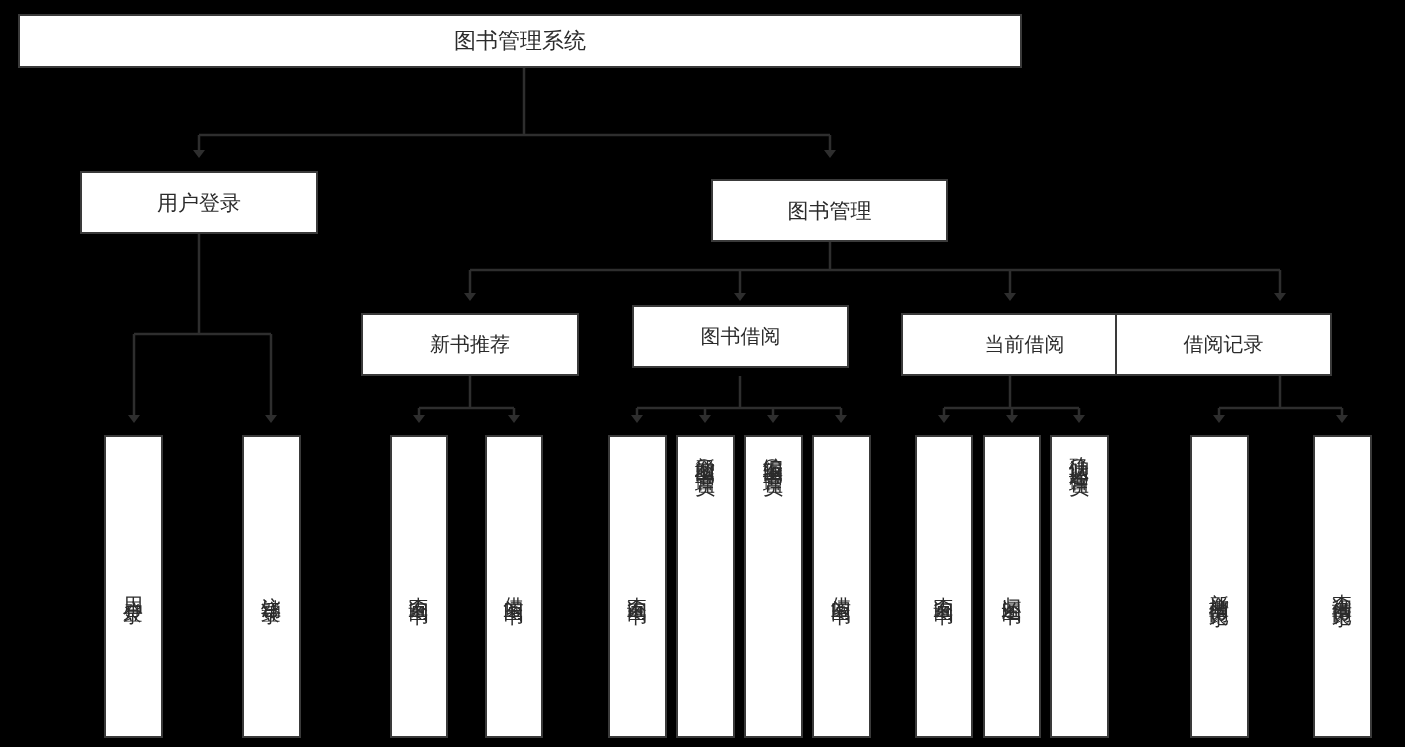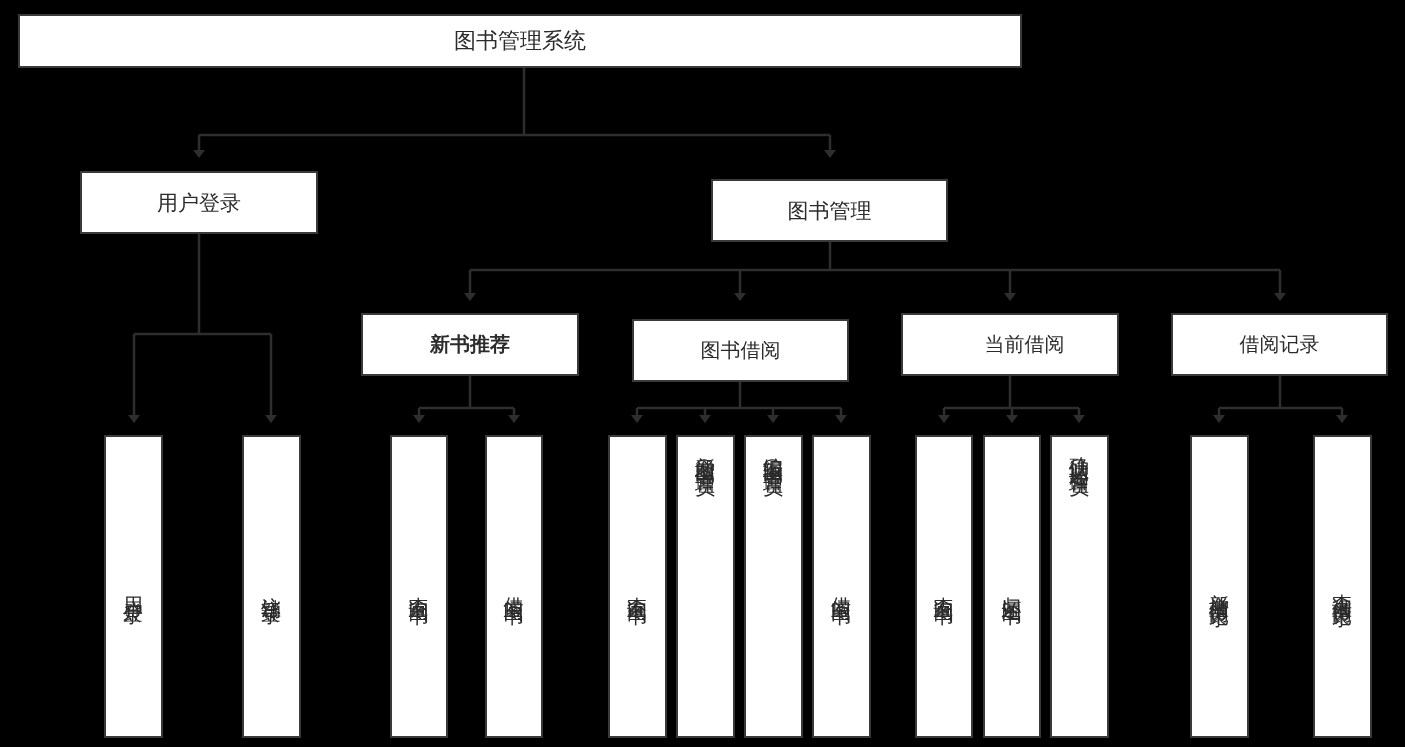--- a/index.html
+++ b/index.html
@@ -130,30 +130,30 @@
     <span>图书管理系统</span>
   </div>
 
   <div class="node lvl2" style="left:80px; top:171px; width:238px; height:63px;">
     <span>用户登录</span>
   </div>
   <div class="node lvl2" style="left:711px; top:171px; width:237px; height:63px;margin-top:8px;">
     <span>图书管理</span>
   </div>
 
-  <div class="node lvl3" style="left:361px; top:313px; width:218px; height:63px;font-weight:bold;">
+  <div class="node lvl3" style="left:361px; top:313px; width:218px; height:63px;">
     <span>新书推荐</span>
   </div>
-  <div class="node lvl3" style="left:632px; top:319px; width:217px; height:63px;">
+  <div class="node lvl3" style="left:632px; top:305px; width:217px; height:63px;">
     <span>图书借阅</span>
   </div>
   <div class="node lvl3" style="left:901px; top:313px; width:218px; height:63px;padding-left:29px;">
     <span>当前借阅</span>
   </div>
-  <div class="node lvl3" style="left:1171px; top:313px; width:217px; height:63px;">
+  <div class="node lvl3" style="left:1115px; top:313px; width:217px; height:63px;">
     <span>借阅记录</span>
   </div>
 
   <div class="node leaf centered" style="left:104px; top:435px; width:59px; height:303px;">
     <span class="vtext">用户登录</span>
   </div>
   <div class="node leaf centered" style="left:242px; top:435px; width:59px; height:303px;">
     <span class="vtext">注销登录</span>
   </div>
 

